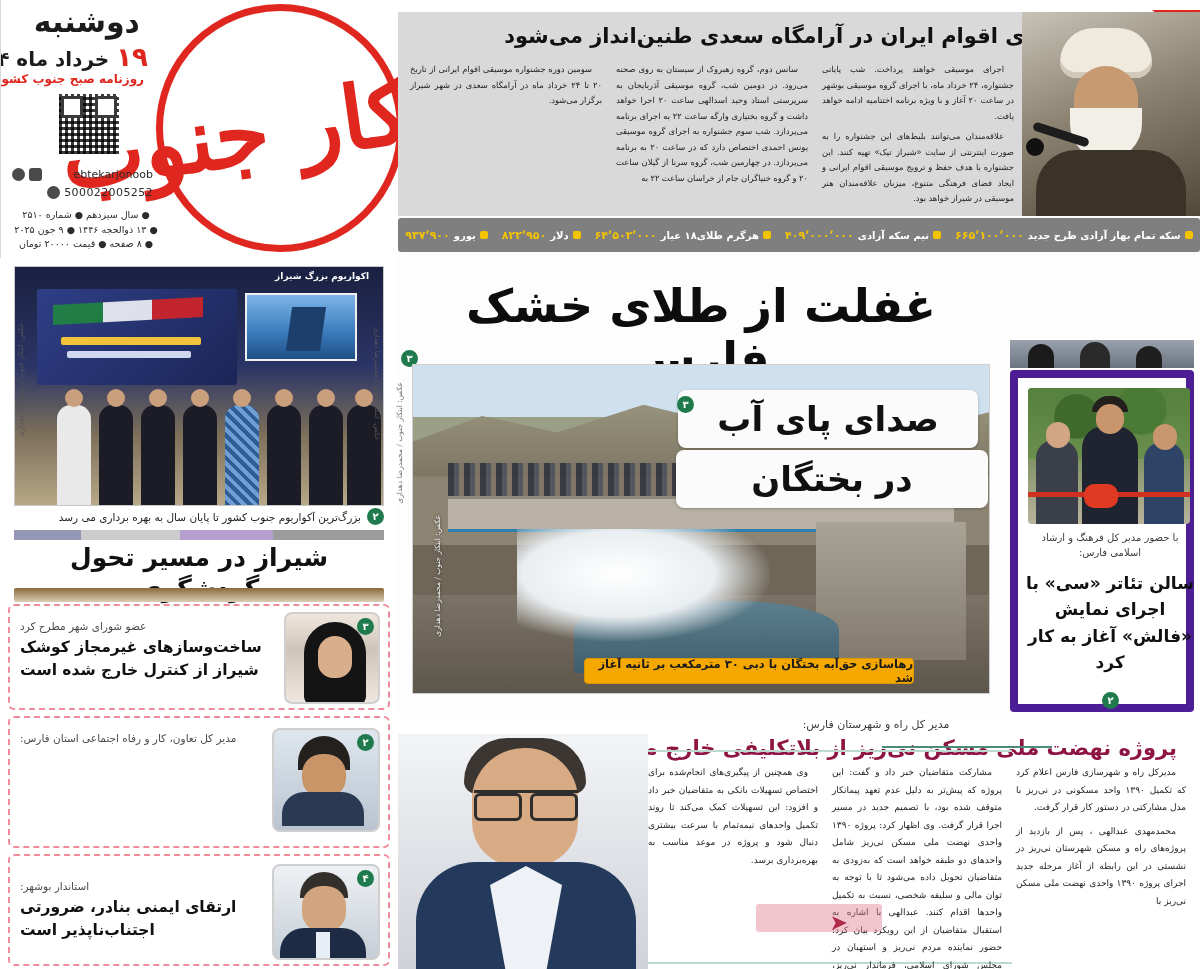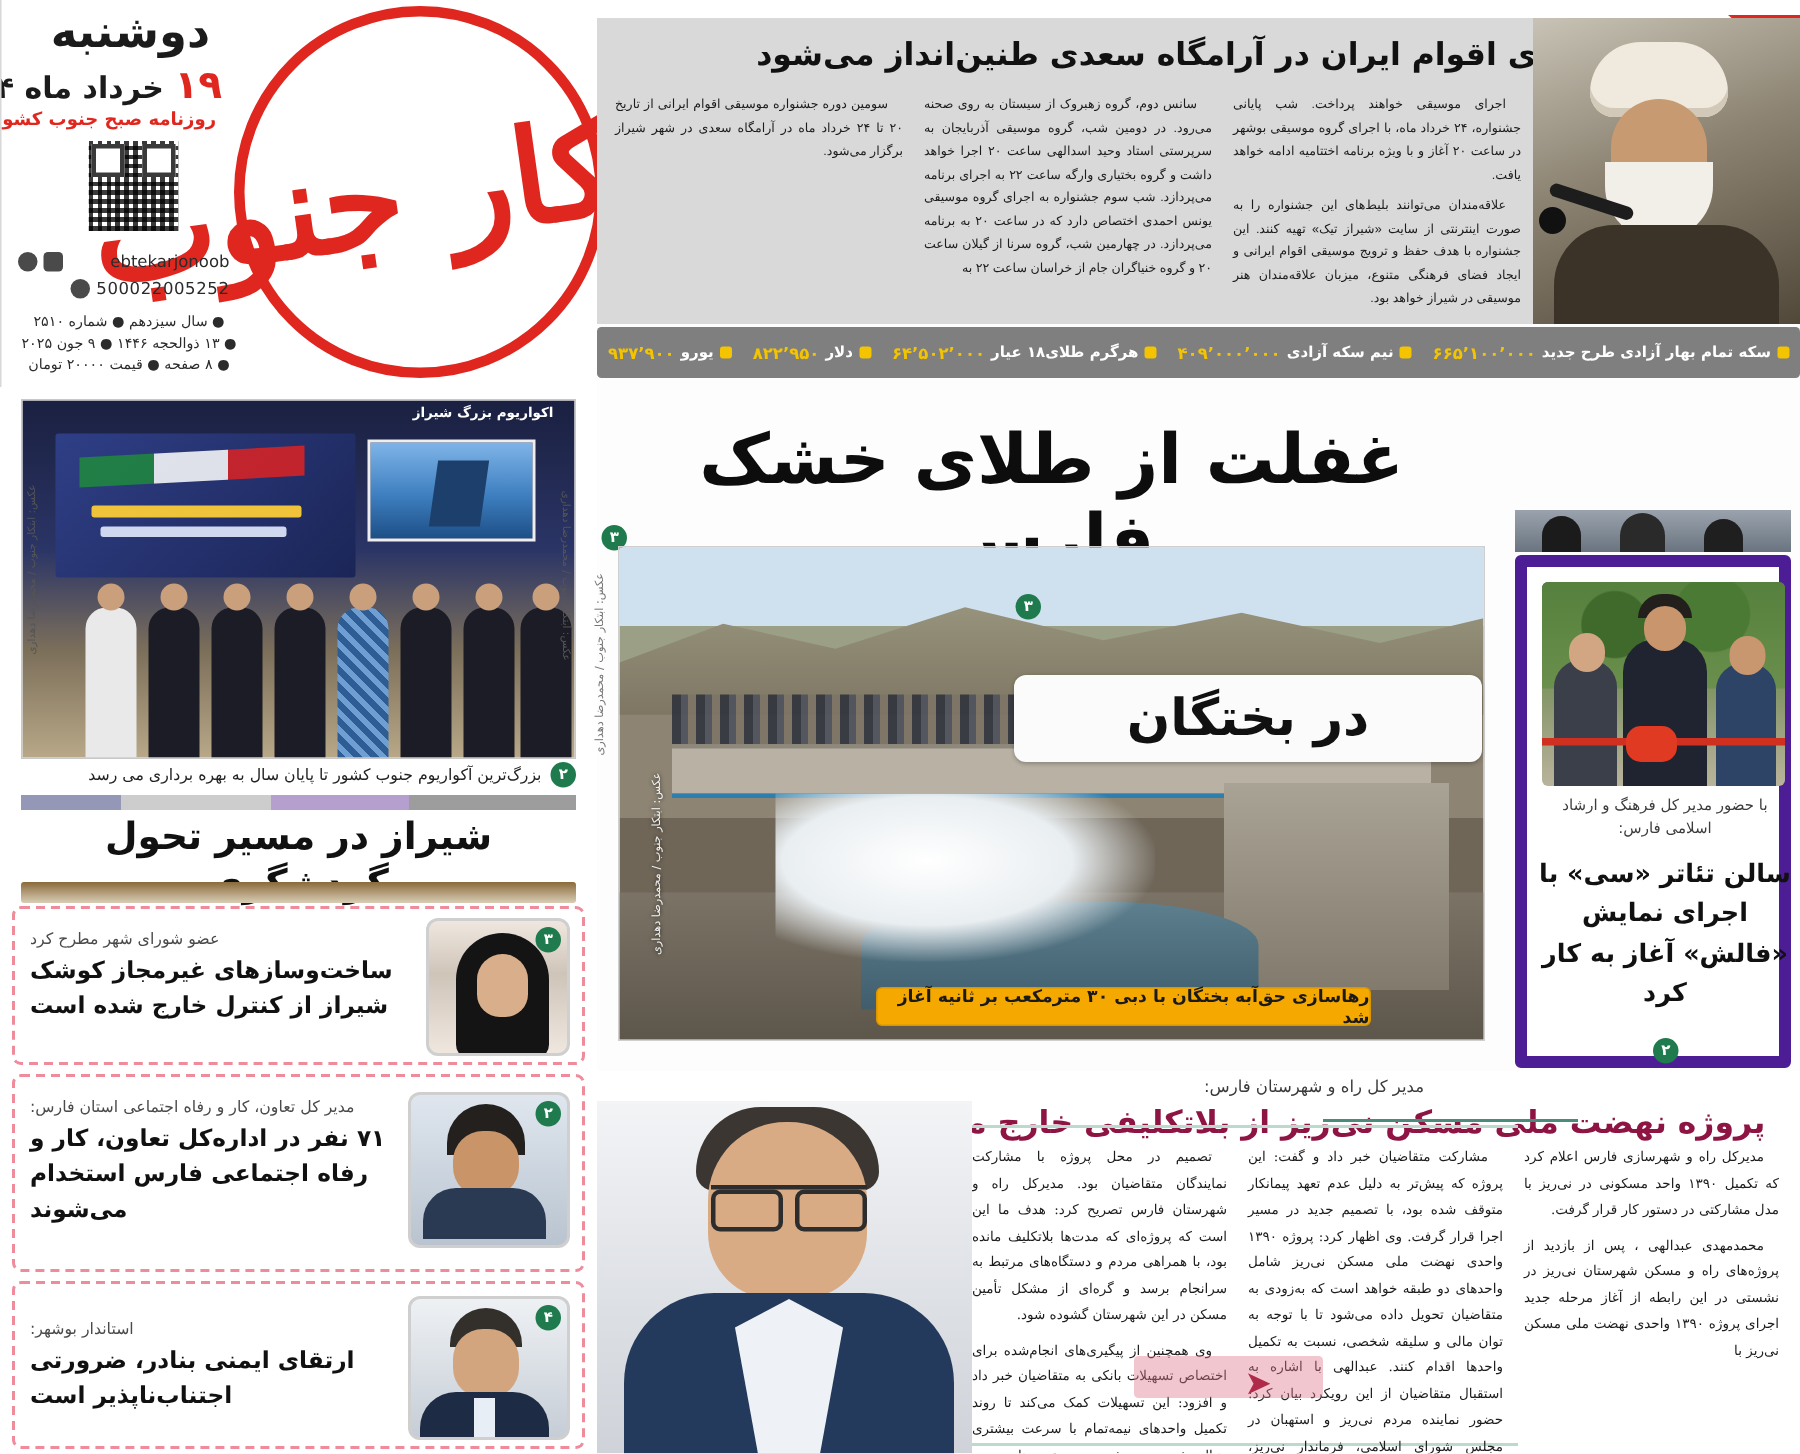--- a/index.html
+++ b/index.html
@@ -674,21 +674,20 @@
 
     <div class="dashbox" id="box-employ">
       <div class="art-photo ph-man1" style="right:8px; top:10px; width:108px; height:104px;">
         <div class="h"></div>
         <div class="f"></div>
         <div class="b"></div>
         <span class="pg-badge ph-badge">۲</span>
       </div>
       <div class="art-txt" style="left:10px; top:14px; width:248px;">
         <div class="art-kicker">مدیر کل تعاون، کار و رفاه اجتماعی استان فارس:</div>
-        <div class="art-title">۷۱ نفر در اداره‌کل تعاون، کار و رفاه اجتماعی فارس استخدام می‌شوند</div>
       </div>
     </div>
 
     <div class="dashbox" id="box-bushehr">
       <div class="art-photo ph-man2" style="right:8px; top:8px; width:108px; height:96px;">
         <div class="h"></div>
         <div class="f"></div>
         <div class="b"></div>
         <div class="tie"></div>
         <span class="pg-badge ph-badge">۴</span>
@@ -711,20 +710,21 @@
       <div class="dam"></div>
       <div class="rail"></div>
       <div class="rocks"></div>
       <div class="conc"></div>
       <div class="water"></div>
       <div class="spray"></div>
       <div class="c-credit">عکس: ابتکار جنوب / محمدرضا دهداری</div>
     </div>
 
     <span class="pg-badge c-ovl-badge">۳</span>
+    <div class="ovl-line" id="ovl1">صدای پای آب</div>
     <div class="ovl-line" id="ovl2">در بختگان</div>
 
     <div class="c-yellowcap">رهاسازی حق‌آبه بختگان با دبی ۳۰ مترمکعب بر ثانیه آغاز شد</div>
   </div>
 
   <div id="rightcol">
     <div class="rc-topcrop">
       <div class="d1"></div>
       <div class="d2"></div>
       <div class="d3"></div>
@@ -760,21 +760,20 @@
 
     <div class="ba-cols">
       <div class="ba-col">
         <p>مدیرکل راه و شهرسازی فارس اعلام کرد که تکمیل ۱۳۹۰ واحد مسکونی در نی‌ریز با مدل مشارکتی در دستور کار قرار گرفت.</p>
         <p>محمدمهدی عبدالهی ، پس از بازدید از پروژه‌های راه و مسکن شهرستان نی‌ریز در نشستی در این رابطه از آغاز مرحله جدید اجرای پروژه ۱۳۹۰ واحدی نهضت ملی مسکن نی‌ریز با</p>
       </div>
       <div class="ba-col">
         <p>مشارکت متقاضیان خبر داد و گفت: این پروژه که پیش‌تر به دلیل عدم تعهد پیمانکار متوقف شده بود، با تصمیم جدید در مسیر اجرا قرار گرفت. وی اظهار کرد: پروژه ۱۳۹۰ واحدی نهضت ملی مسکن نی‌ریز شامل واحدهای دو طبقه خواهد است که به‌زودی به متقاضیان تحویل داده می‌شود تا با توجه به توان مالی و سلیقه شخصی، نسبت به تکمیل واحدها اقدام کنند. عبدالهی با اشاره به استقبال متقاضیان از این رویکرد بیان کرد: حضور نماینده مردم نی‌ریز و استهبان در مجلس شورای اسلامی، فرماندار نی‌ریز، معاون مسکن و ساختمان اداره‌کل راه و شهرسازی و جمعی از مسئولان در این بازدید، زمینه‌ساز اتخاذ</p>
       </div>
       <div class="ba-col">
-        <p>تصمیم در محل پروژه با مشارکت نمایندگان متقاضیان بود. مدیرکل راه و شهرستان فارس تصریح کرد: هدف ما این است که پروژه‌ای که مدت‌ها بلاتکلیف مانده بود، با همراهی مردم و دستگاه‌های مرتبط به سرانجام برسد و گره‌ای از مشکل تأمین مسکن در این شهرستان گشوده شود.</p>
         <p>وی همچنین از پیگیری‌های انجام‌شده برای اختصاص تسهیلات بانکی به متقاضیان خبر داد و افزود: این تسهیلات کمک می‌کند تا روند تکمیل واحدهای نیمه‌تمام با سرعت بیشتری دنبال شود و پروژه در موعد مناسب به بهره‌برداری برسد.</p>
       </div>
       <div style="flex:0 0 238px;"></div>
     </div>
 
     <div class="ba-photo">
       <div class="hair"></div>
       <div class="head"></div>
       <div class="glass"></div>
       <div class="suit"></div>

